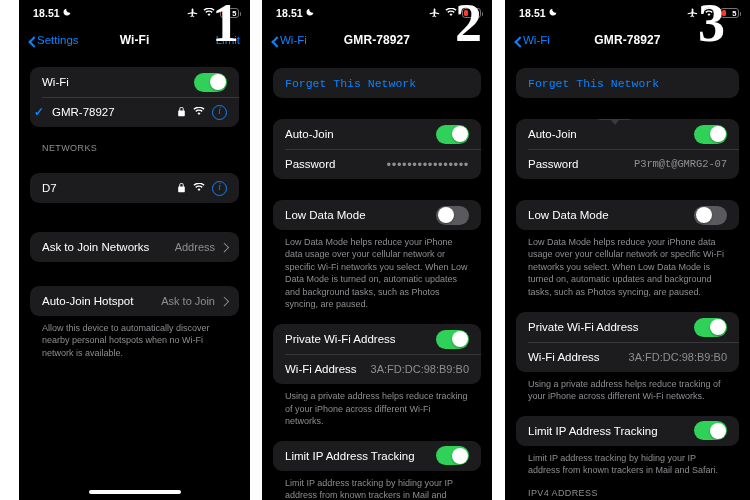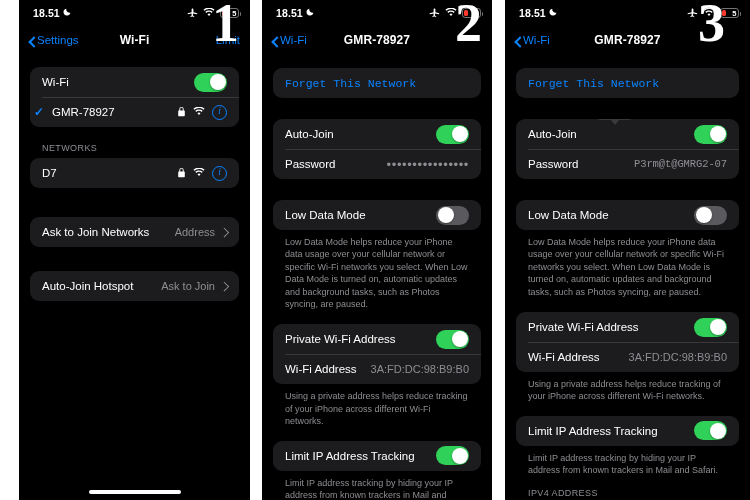--- a/index.html
+++ b/index.html
@@ -126,21 +126,21 @@
     color:#8e8e93; font-size:10.5px;
     font-family:Liberation Mono, monospace;
     letter-spacing:-0.1px; white-space:nowrap;
   }
   .row-link { color:#0a84ff; font-size:11.5px;font-family:Liberation Mono, monospace; }
 
   .section-header {
     color:#8e8e93;
     font-size:9px;
     letter-spacing:0.4px;
-    padding:16px 12px 5px 12px;
+    padding:16px 12px 20px 12px;
   }
   .footnote {
     color:#8e8e93;
     font-size:9px;
     line-height:1.38;
     padding:6px 12px 0 12px;
   }
 
   
   .toggle {
@@ -346,20 +346,21 @@
         </div>
 
         <div class="group" style="margin-top:24px">
           <div class="row">
             <span class="row-label">Auto-Join Hotspot</span>
             <span class="row-spacer"></span>
             <span class="row-value">Ask to Join</span>
             <span class="chev-r"></span>
           </div>
         </div>
+        <div class="footnote">Allow this device to automatically discover nearby personal hotspots when no Wi-Fi network is available.</div>
 
       </div>
 
       <div class="home-ind"></div>
     </div>
   </div>
 
   <div class="phone" id="phone2">
     <div class="screen">
 

